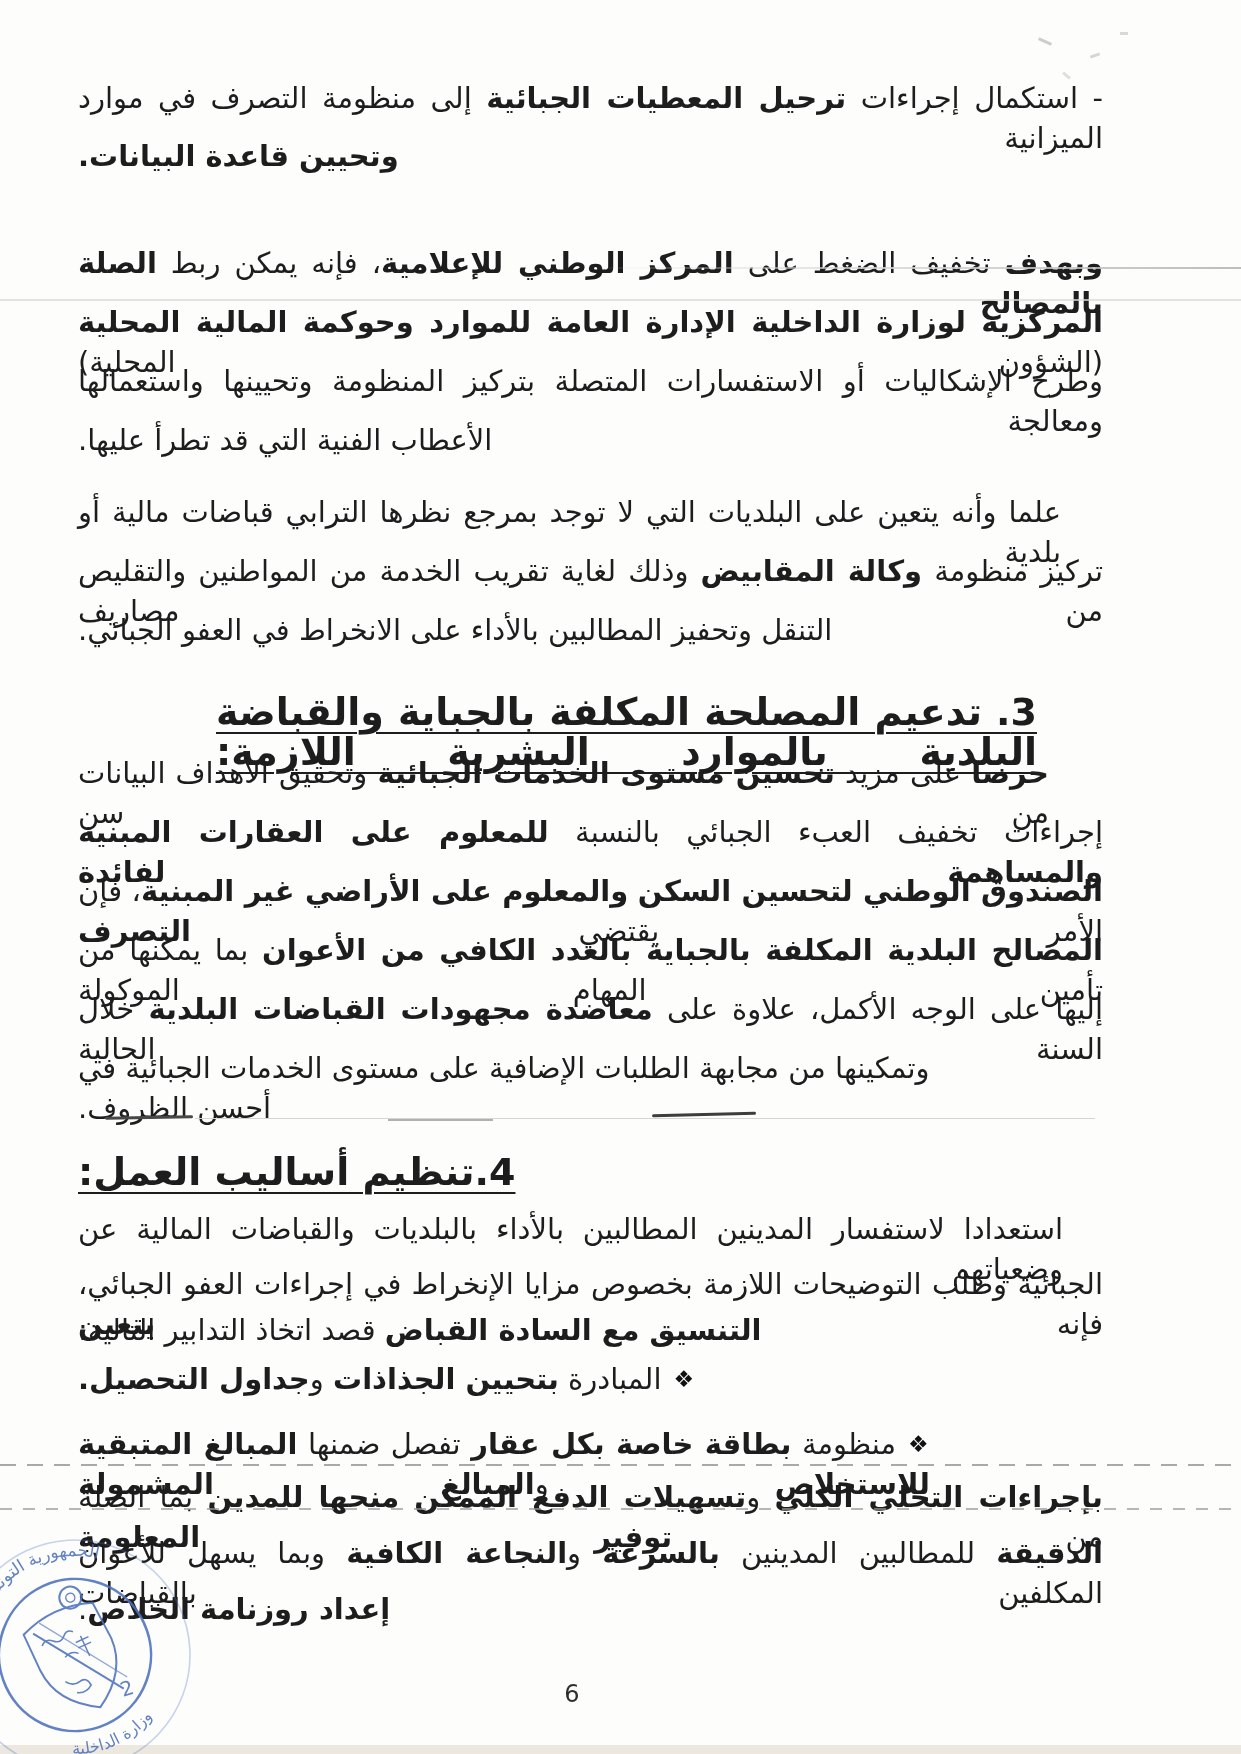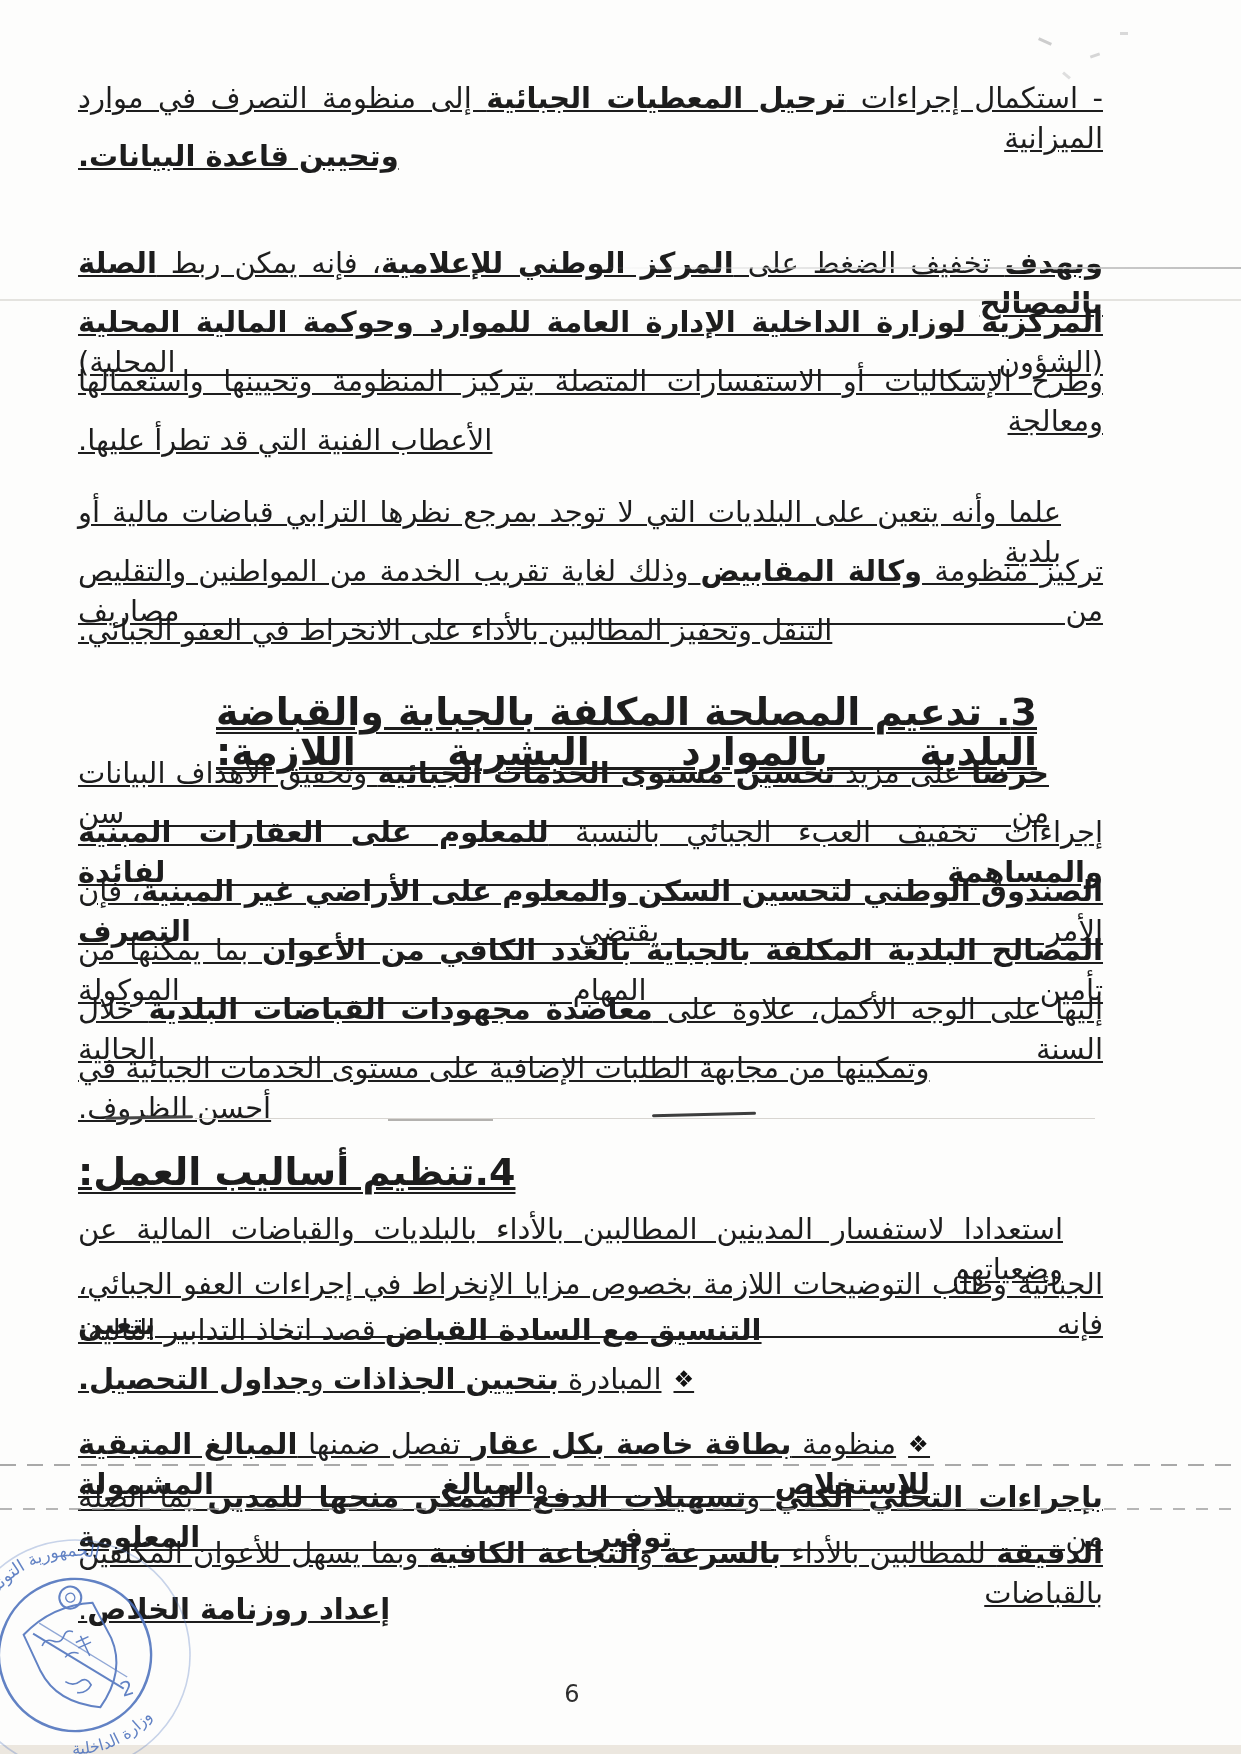--- a/index.html
+++ b/index.html
@@ -6,21 +6,21 @@
   body{
     width:1241px;height:1754px;position:relative;overflow:hidden;
     background:#fdfdfc;
     font-family:"DejaVu Sans","Liberation Serif",sans-serif;
   }
   
   .textbody{position:absolute;left:78px;right:138px;top:0;height:100%;}
   .line{
     position:absolute;left:0;right:0;
     direction:rtl;unicode-bidi:embed;
-    font-size:29px;line-height:40px;color:#1d1d1d;text-decoration:underline;
+    font-size:29px;line-height:40px;color:#1d1d1d;
   }
   .jt{text-align:justify;text-align-last:justify;}
   .rt{text-align:left;}
   .hd{font-weight:700;font-size:38px;}
   .hd span{text-decoration:underline;text-underline-offset:7px;text-decoration-thickness:2.2px;}
   .b{font-weight:700;}
   .r{font-weight:400;}
   .bullet{font-size:23px;padding-left:12px;color:#111;font-weight:700;vertical-align:2px;}
   
   .pagenum{position:absolute;left:552px;top:1680px;width:40px;text-align:center;
@@ -67,21 +67,21 @@
     <div class="line jt" style="top: 930px;"><span class="b">المصالح البلدية المكلفة بالجباية بالعدد الكافي من الأعوان</span><span class="r"> بما يمكنها من تأمين المهام الموكولة</span></div>
     <div class="line jt" style="top: 989px;"><span class="r">إليها على الوجه الأكمل، علاوة على </span><span class="b">معاضدة مجهودات القباضات البلدية</span><span class="r"> خلال السنة الحالية</span></div>
     <div class="line rt" style="top: 1048px; padding-right: 126px;"><span class="r">وتمكينها من مجابهة الطلبات الإضافية على مستوى الخدمات الجبائية في أحسن الظروف.</span></div>
     <div class="line rt hd" style="top: 1152px; padding-right: 83px;"><span class="b">4.تنظيم أساليب العمل:</span></div>
     <div class="line jt" style="top: 1209px; padding-right: 40px;"><span class="r">استعدادا لاستفسار المدينين المطالبين بالأداء بالبلديات والقباضات المالية عن وضعياتهم</span></div>
     <div class="line jt" style="top: 1264px;"><span class="r">الجبائية وطلب التوضيحات اللازمة بخصوص مزايا الإنخراط في إجراءات العفو الجبائي، فإنه </span><span class="b">يتعين</span></div>
     <div class="line rt" style="top: 1310px; padding-right: 113px;"><span class="b">التنسيق مع السادة القباض</span><span class="r"> قصد اتخاذ التدابير التالية:</span></div>
     <div class="line rt" style="top: 1359px; padding-right: 173px;"><span class="bullet">❖</span><span class="r">المبادرة </span><span class="b">بتحيين الجذاذات</span><span class="r"> و</span><span class="b">جداول التحصيل</span><span class="b">.</span></div>
     <div class="line jt" style="top: 1424px; padding-right: 173px;"><span class="bullet">❖</span><span class="r">منظومة </span><span class="b">بطاقة خاصة بكل عقار</span><span class="r"> تفصل ضمنها </span><span class="b">المبالغ المتبقية للاستخلاص</span><span class="r"> و</span><span class="b">المبالغ المشمولة</span></div>
     <div class="line jt" style="top: 1477px;"><span class="b">بإجراءات التخلي الكلي</span><span class="r"> و</span><span class="b">تسهيلات الدفع الممكن منحها للمدين</span><span class="r"> بما الصلة من </span><span class="b">توفير المعلومة</span></div>
-    <div class="line jt" style="top: 1533px;"><span class="b">الدقيقة</span><span class="r"> للمطالبين بالأداء </span><span class="b">بالسرعة</span><span class="r"> و</span><span class="b">النجاعة الكافية</span><span class="r"> وبما يسهل للأعوان المكلفين بالقباضات</span></div>
+    <div class="line jt" style="top: 1533px;"><span class="b">الدقيقة</span><span class="r"> للمطالبين المدينين </span><span class="b">بالسرعة</span><span class="r"> و</span><span class="b">النجاعة الكافية</span><span class="r"> وبما يسهل للأعوان المكلفين بالقباضات</span></div>
     <div class="line rt" style="top: 1589px; padding-right: 196px;"><span class="b">إعداد روزنامة الخلاص</span><span class="r">.</span></div>
   </div>
 
 <div class="art art-line1"></div>
 <div class="art art-line2"></div>
 <div class="art art-d1"></div>
 <div class="art art-d2"></div>
 <div class="art art-d3"></div>
 <div class="art art-d4"></div>
 <div class="art art-dash1"></div>

